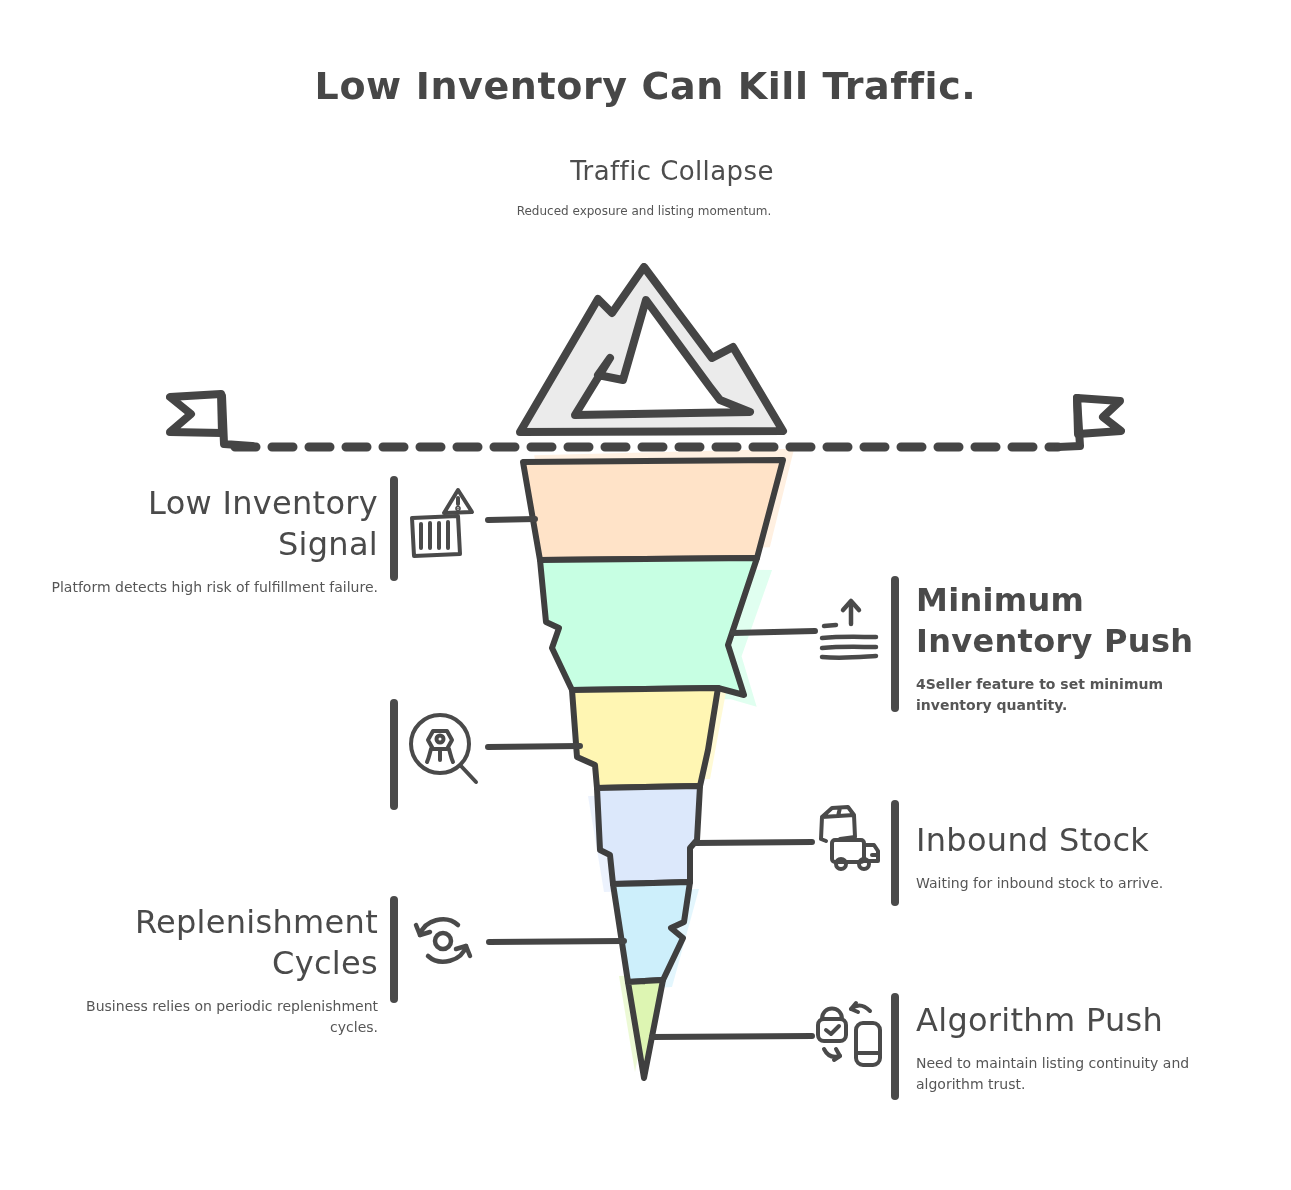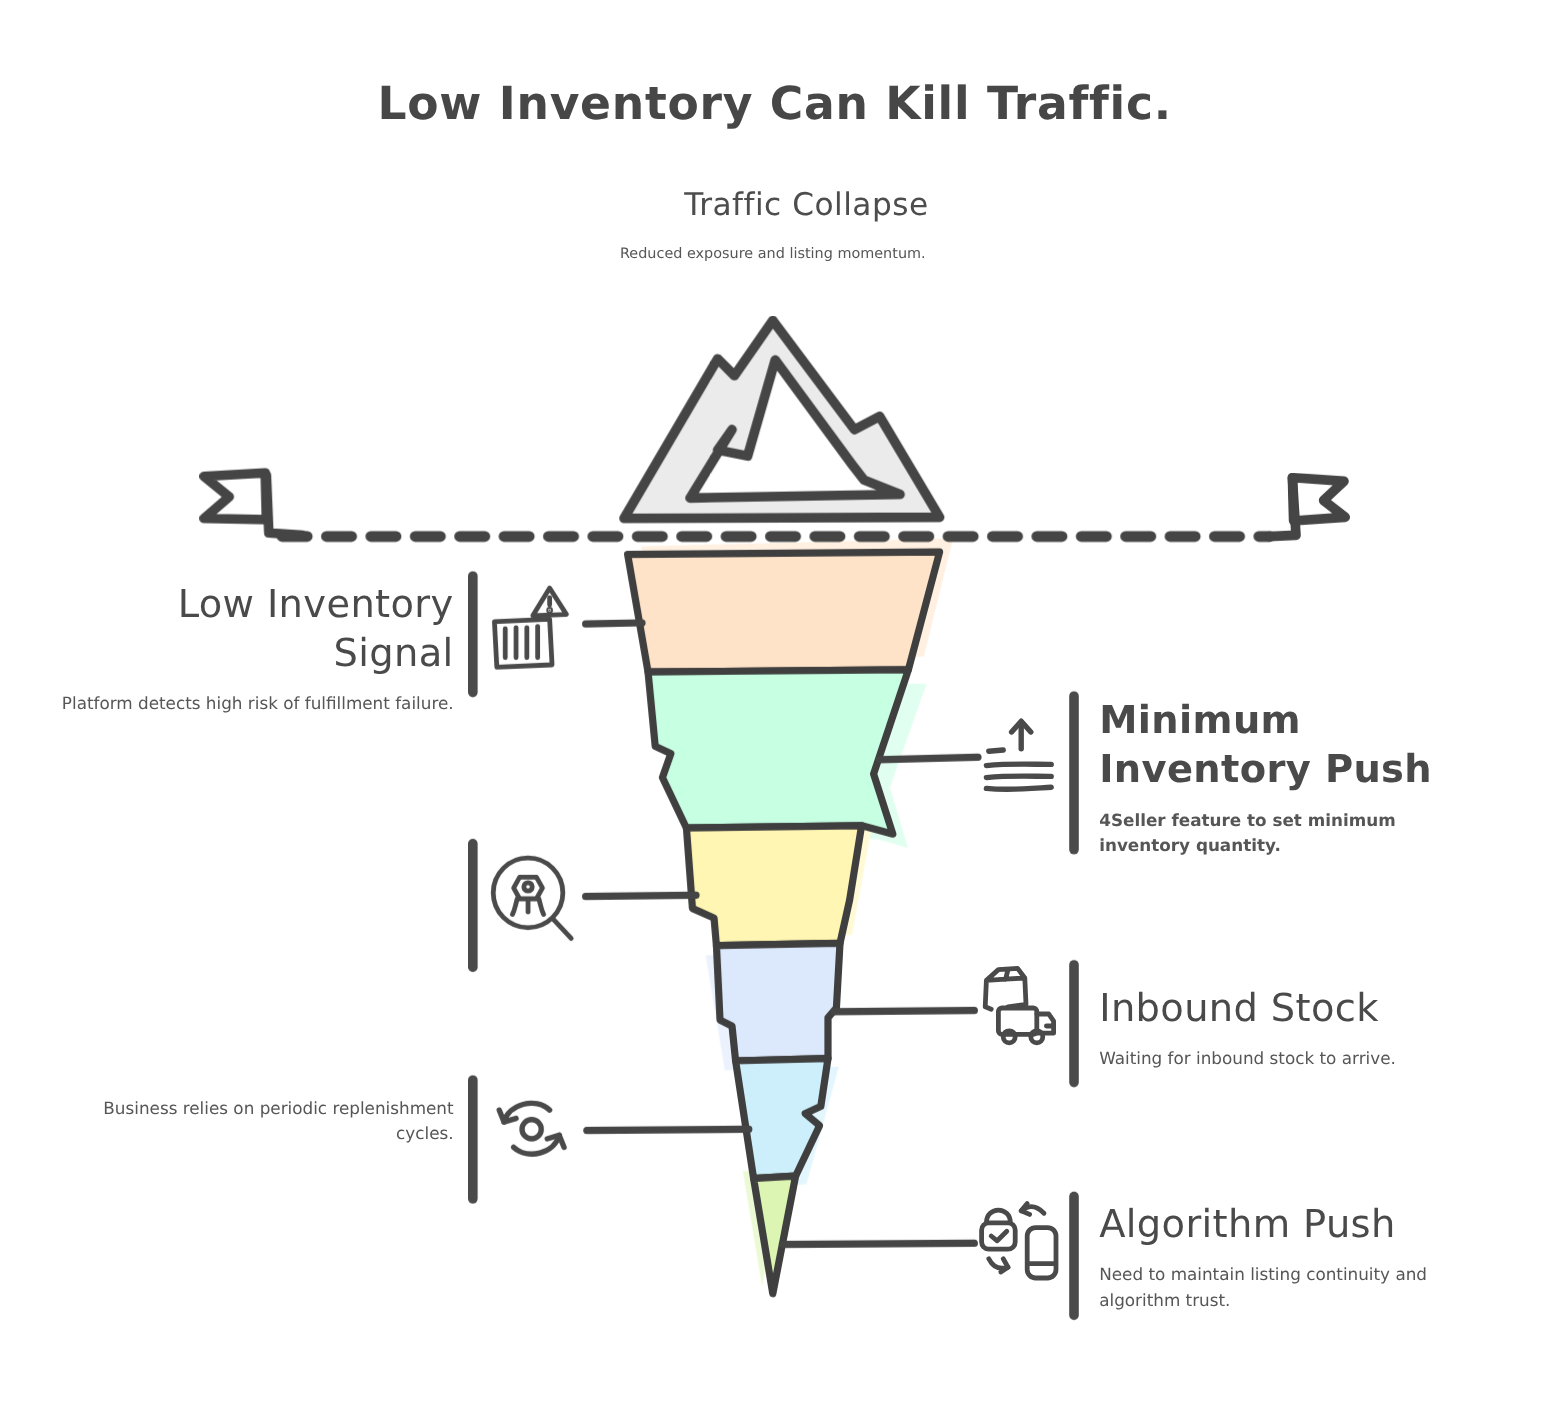--- a/index.html
+++ b/index.html
@@ -114,20 +114,21 @@
   <div class="abs collapse-heading">Traffic Collapse</div>
   <div class="abs collapse-sub">Reduced exposure and listing momentum.</div>
 
   <div class="abs callout left-side" style="left:48px;top:483px;">
     <div class="callout-title">Low Inventory Signal</div>
     <div class="callout-desc">Platform detects high risk of fulfillment failure.</div>
   </div>
 
 
   <div class="abs callout left-side" style="left:48px;top:902px;">
+    <div class="callout-title">Replenishment Cycles</div>
     <div class="callout-desc">Business relies on periodic replenishment cycles.</div>
   </div>
 
   <div class="abs callout right-side" style="left:916px;top:580px;font-weight:bold;">
     <div class="callout-title">Minimum Inventory Push</div>
     <div class="callout-desc">4Seller feature to set minimum inventory quantity.</div>
   </div>
 
   <div class="abs callout right-side" style="left:916px;top:807px;margin-top:13px;">
     <div class="callout-title">Inbound Stock</div>

